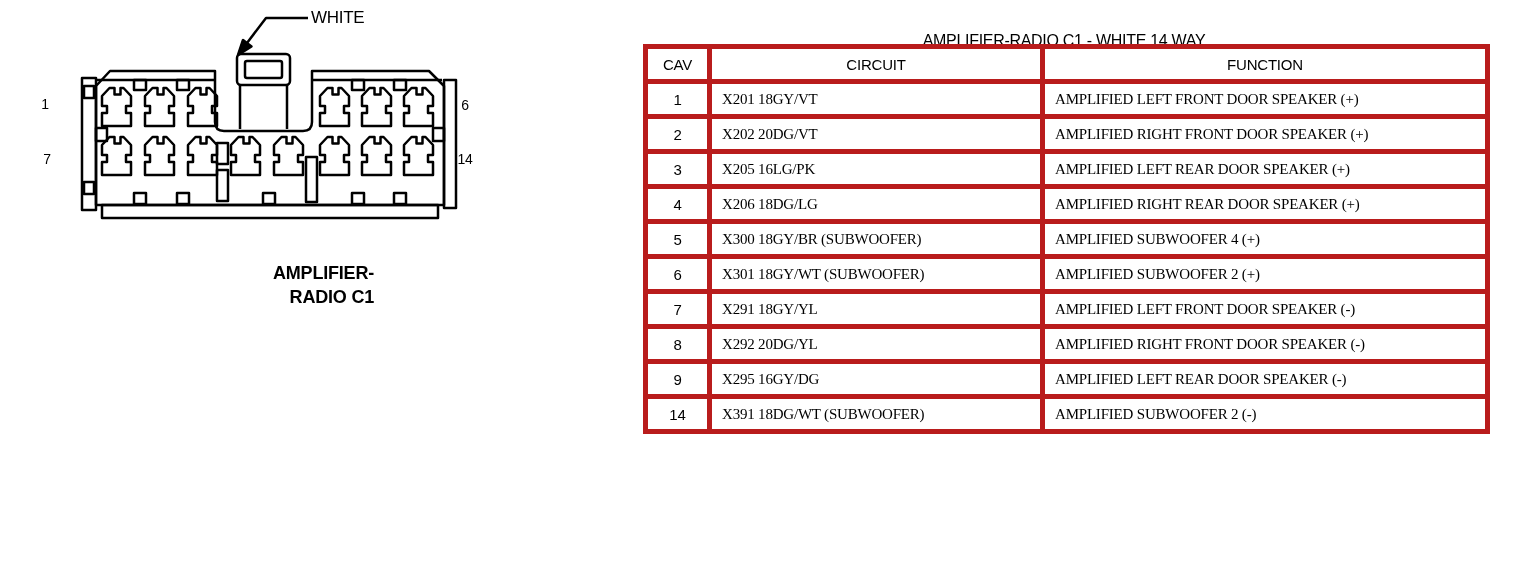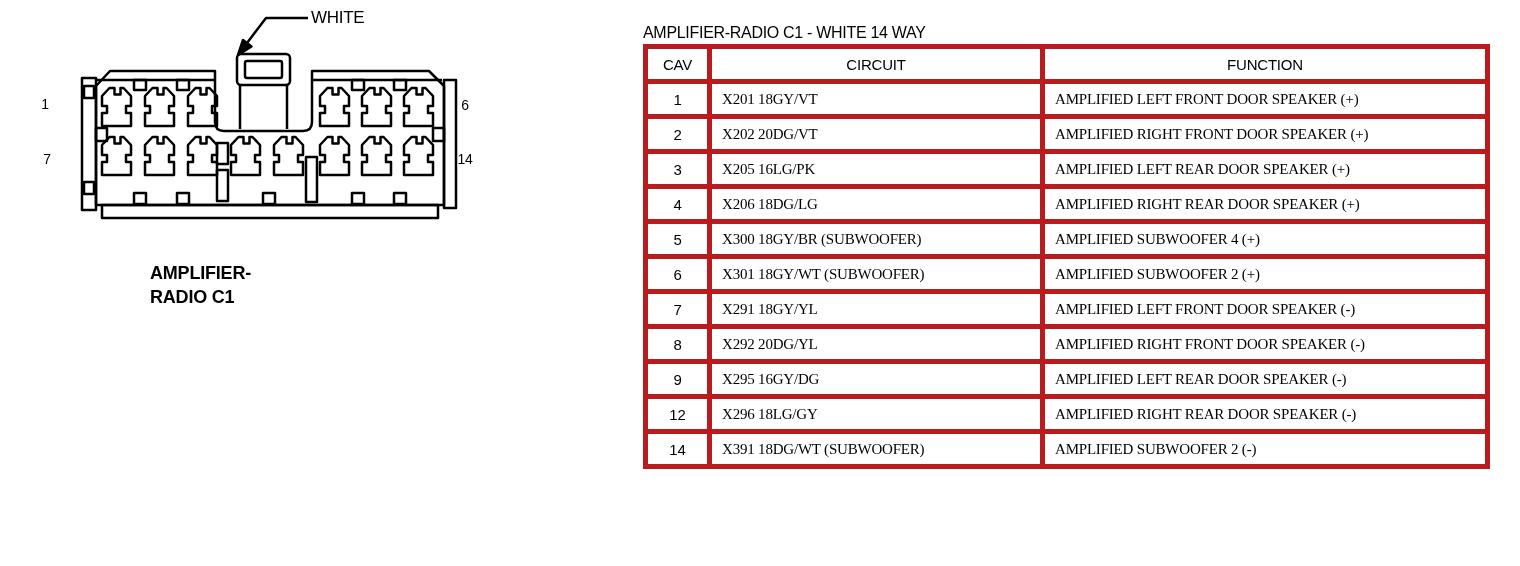--- a/index.html
+++ b/index.html
@@ -25,27 +25,27 @@
   .pin-label {
     position: absolute; font-size: 14px; letter-spacing: -0.3px;
     width: 26px; text-align: center;
   }
   .pin-label.p1  { left: 32px;  top: 96px;  }
   .pin-label.p7  { left: 34px;  top: 151px; }
   .pin-label.p6  { left: 452px; top: 97px;  }
   .pin-label.p14 { left: 452px; top: 151px; }
   .fig-caption {
     position: absolute; left: 150px; top: 261px; width: 224px;
-    text-align: left; font-weight: bold; font-size: 18px;
+    text-align: right; font-weight: bold; font-size: 18px;
     line-height: 24px; letter-spacing: -0.2px;
   }
   
   .table-title {
-    position: absolute; left: 643px; top: 24px; width: 842px;
-    font-size: 16px; letter-spacing: -0.3px;
+    position: absolute; left: 643px; top: 32px; width: 842px;
+    text-align: center; font-size: 16px; letter-spacing: -0.3px;
     white-space: nowrap;
   }
   table.pinout {
     position: absolute; left: 643px; top: 44px;
     border-collapse: collapse; table-layout: fixed; width: 842px;
   }
   table.pinout th, table.pinout td {
     border: 5px solid #b91c1c;
     height: 30px;
     font-size: 15px;
@@ -198,25 +198,20 @@
       <td class="cav">8</td>
       <td class="circuit">X292 20DG/YL</td>
       <td class="function">AMPLIFIED RIGHT FRONT DOOR SPEAKER (-)</td>
     </tr>
         <tr>
       <td class="cav">9</td>
       <td class="circuit">X295 16GY/DG</td>
       <td class="function">AMPLIFIED LEFT REAR DOOR SPEAKER (-)</td>
     </tr>
         <tr>
-      <td class="cav">12</td>
-      <td class="circuit">X296 18LG/GY</td>
-      <td class="function">AMPLIFIED RIGHT REAR DOOR SPEAKER (-)</td>
-    </tr>
-        <tr>
       <td class="cav">14</td>
       <td class="circuit">X391 18DG/WT (SUBWOOFER)</td>
       <td class="function">AMPLIFIED SUBWOOFER 2 (-)</td>
     </tr>
       </tbody>
   </table>
 
 </div>
 
 </body></html>

